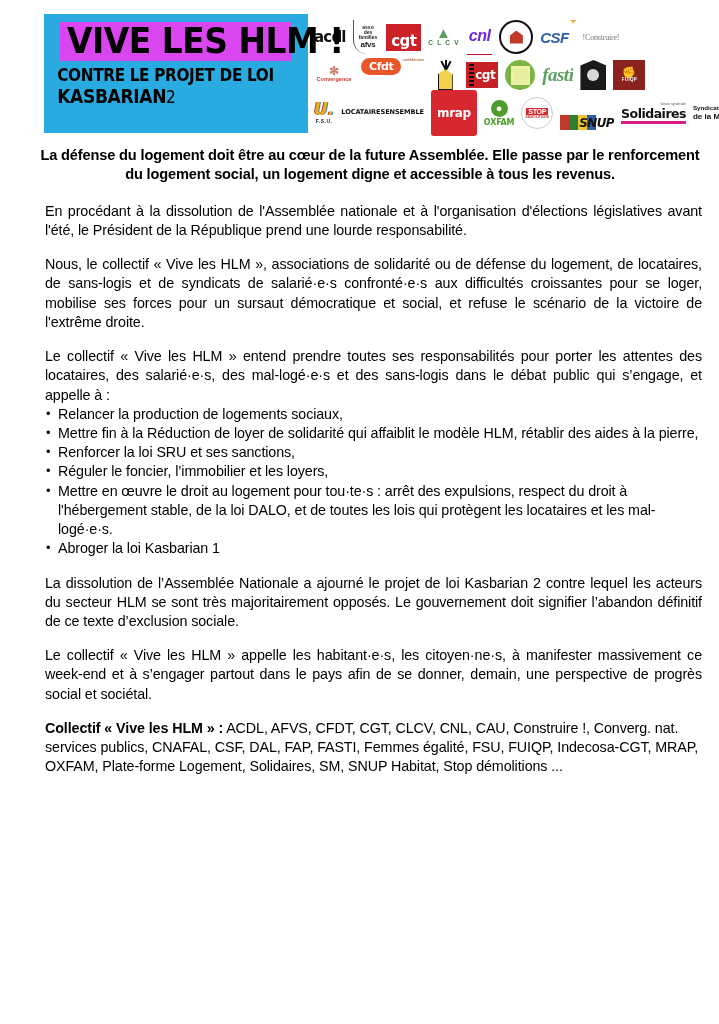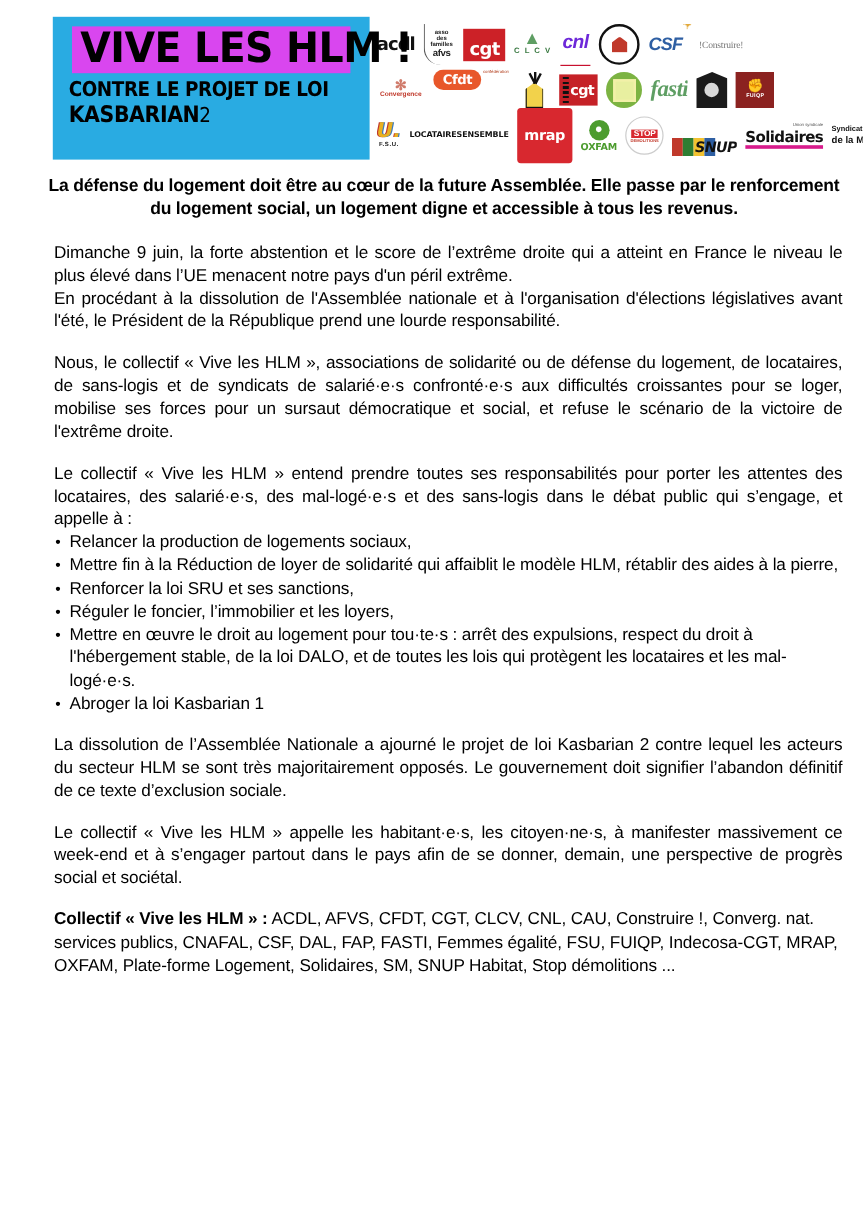--- a/index.html
+++ b/index.html
@@ -478,21 +478,20 @@
 
   </div>
 </div>
 
 <div class="doc">
 
   <p class="lede">La défense du logement doit être au cœur de la future Assemblée. Elle passe par le renforcement du logement social, un logement digne et accessible à tous les revenus.</p>
 
   <div class="body-col">
 
-    <p class="para tight">Dimanche 9 juin, la forte abstention et le score de l’extrême droite qui a atteint en France le niveau le plus élevé dans l’UE menacent notre pays d'un péril extrême.</p>
     <p class="para">En procédant à la dissolution de l'Assemblée nationale et à l'organisation d'élections législatives avant l'été, le Président de la République prend une lourde responsabilité.</p>
 
     <p class="para">Nous, le collectif « Vive les HLM », associations de solidarité ou de défense du logement, de locataires, de sans-logis et de syndicats de salarié·e·s confronté·e·s aux difficultés croissantes pour se loger, mobilise ses forces pour un sursaut démocratique et social, et refuse le scénario de la victoire de l'extrême droite.</p>
 
     <p class="para tight">Le collectif « Vive les HLM » entend prendre toutes ses responsabilités pour porter les attentes des locataires, des salarié·e·s, des mal-logé·e·s et des sans-logis dans le débat public qui s’engage, et appelle à :</p>
 
     <ul class="claims">
       <li>Relancer la production de logements sociaux,</li>
       <li>Mettre fin à la Réduction de loyer de solidarité qui affaiblit le modèle HLM, rétablir des aides à la pierre,</li>
       <li>Renforcer la loi SRU et ses sanctions,</li>

